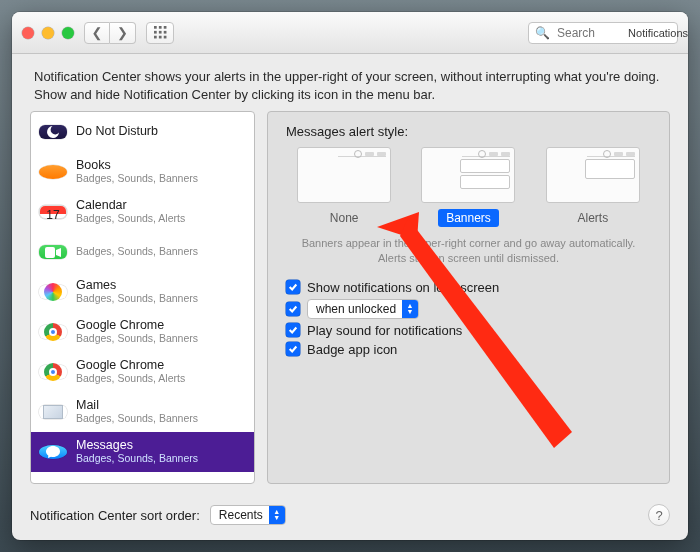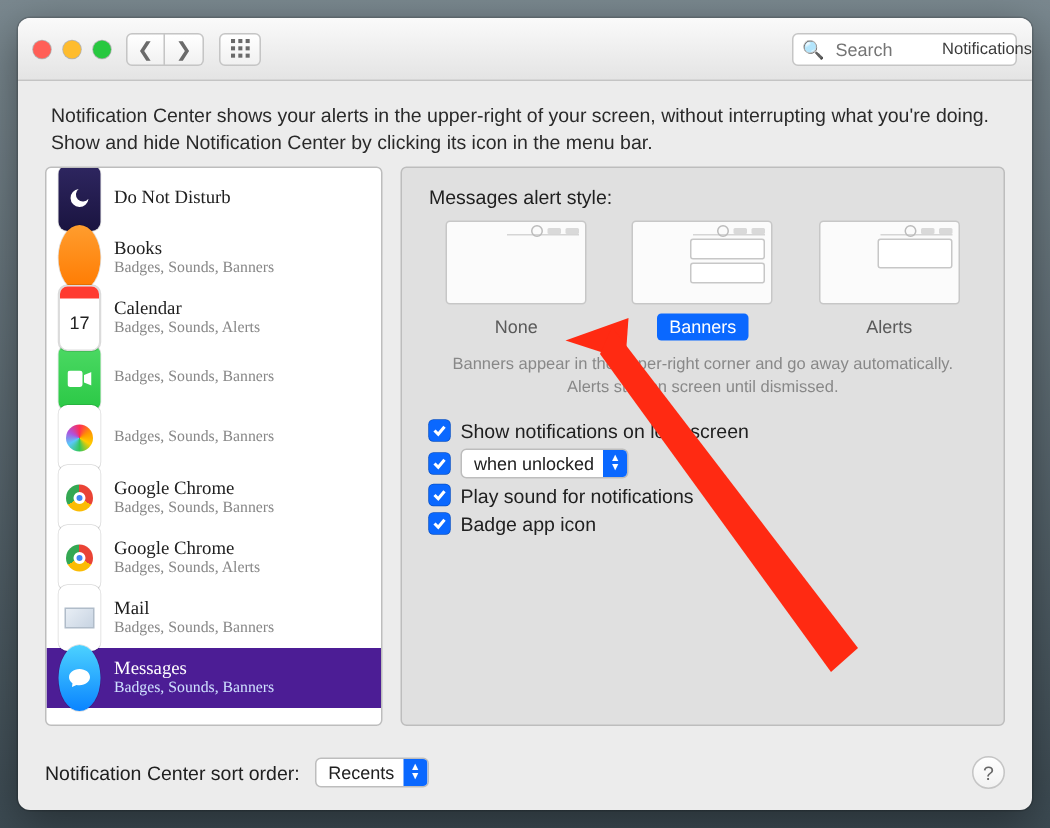--- a/index.html
+++ b/index.html
@@ -68,26 +68,26 @@
     width:225px; background:#ffffff;
     border:1px solid #bdbdbd; border-radius:4px;
     overflow:hidden;
   }
   .row {
     display:flex; align-items:center; gap:9px;
     padding:5px 8px 5px 8px; height:40px;
   }
   .row + .row { }
   .row .icon{
-    width:28px;height:44px;border-radius:6px;
+    width:28px;height:14px;border-radius:6px;
     display:flex;align-items:center;justify-content:center;
     font-size:15px;color:#fff;flex:0 0 28px;
     box-shadow:0 0 0 .5px rgba(0,0,0,.15);
   }
-  .row .txt{display:flex;flex-direction:column;line-height:1.1;font-family:Liberation Serif, serif;}
+  .row .txt{display:flex;flex-direction:column;line-height:1.1;}
   .row .name{font-size:12.5px;}
   .row .sub{font-size:10.5px;color:#878787;}
   .row.sel{ background:#4c1d95; color:#fff;}
   .row.sel .sub{ color:#cfe1ff;}
   
   .ic-dnd{background:linear-gradient(#2e2660,#1a1440);}
   .ic-books{background:linear-gradient(#ff9d2e,#ff7a00);}
   .ic-cal{background:#fff;border:1px solid #ddd;}
   .ic-ft{background:linear-gradient(#4cd964,#2ac845);}
   .ic-games{background:#fff;}
@@ -228,20 +228,21 @@
         </div>
         <div class="txt">
         <span class="sub">Badges, Sounds, Banners</span>
           </div>
       </div>
       <div class="row">
         <div class="icon ic-games">
             <div class="games-grad"></div>
           </div>
         <div class="txt">
+            <span class="name">Games</span>
         <span class="sub">Badges, Sounds, Banners</span>
           </div>
       </div>
       <div class="row">
         <div class="icon ic-chrome">
             <div class="chrome-ring"></div>
           </div>
         <div class="txt">
             <span class="name">Google Chrome</span>
         <span class="sub">Badges, Sounds, Banners</span>

